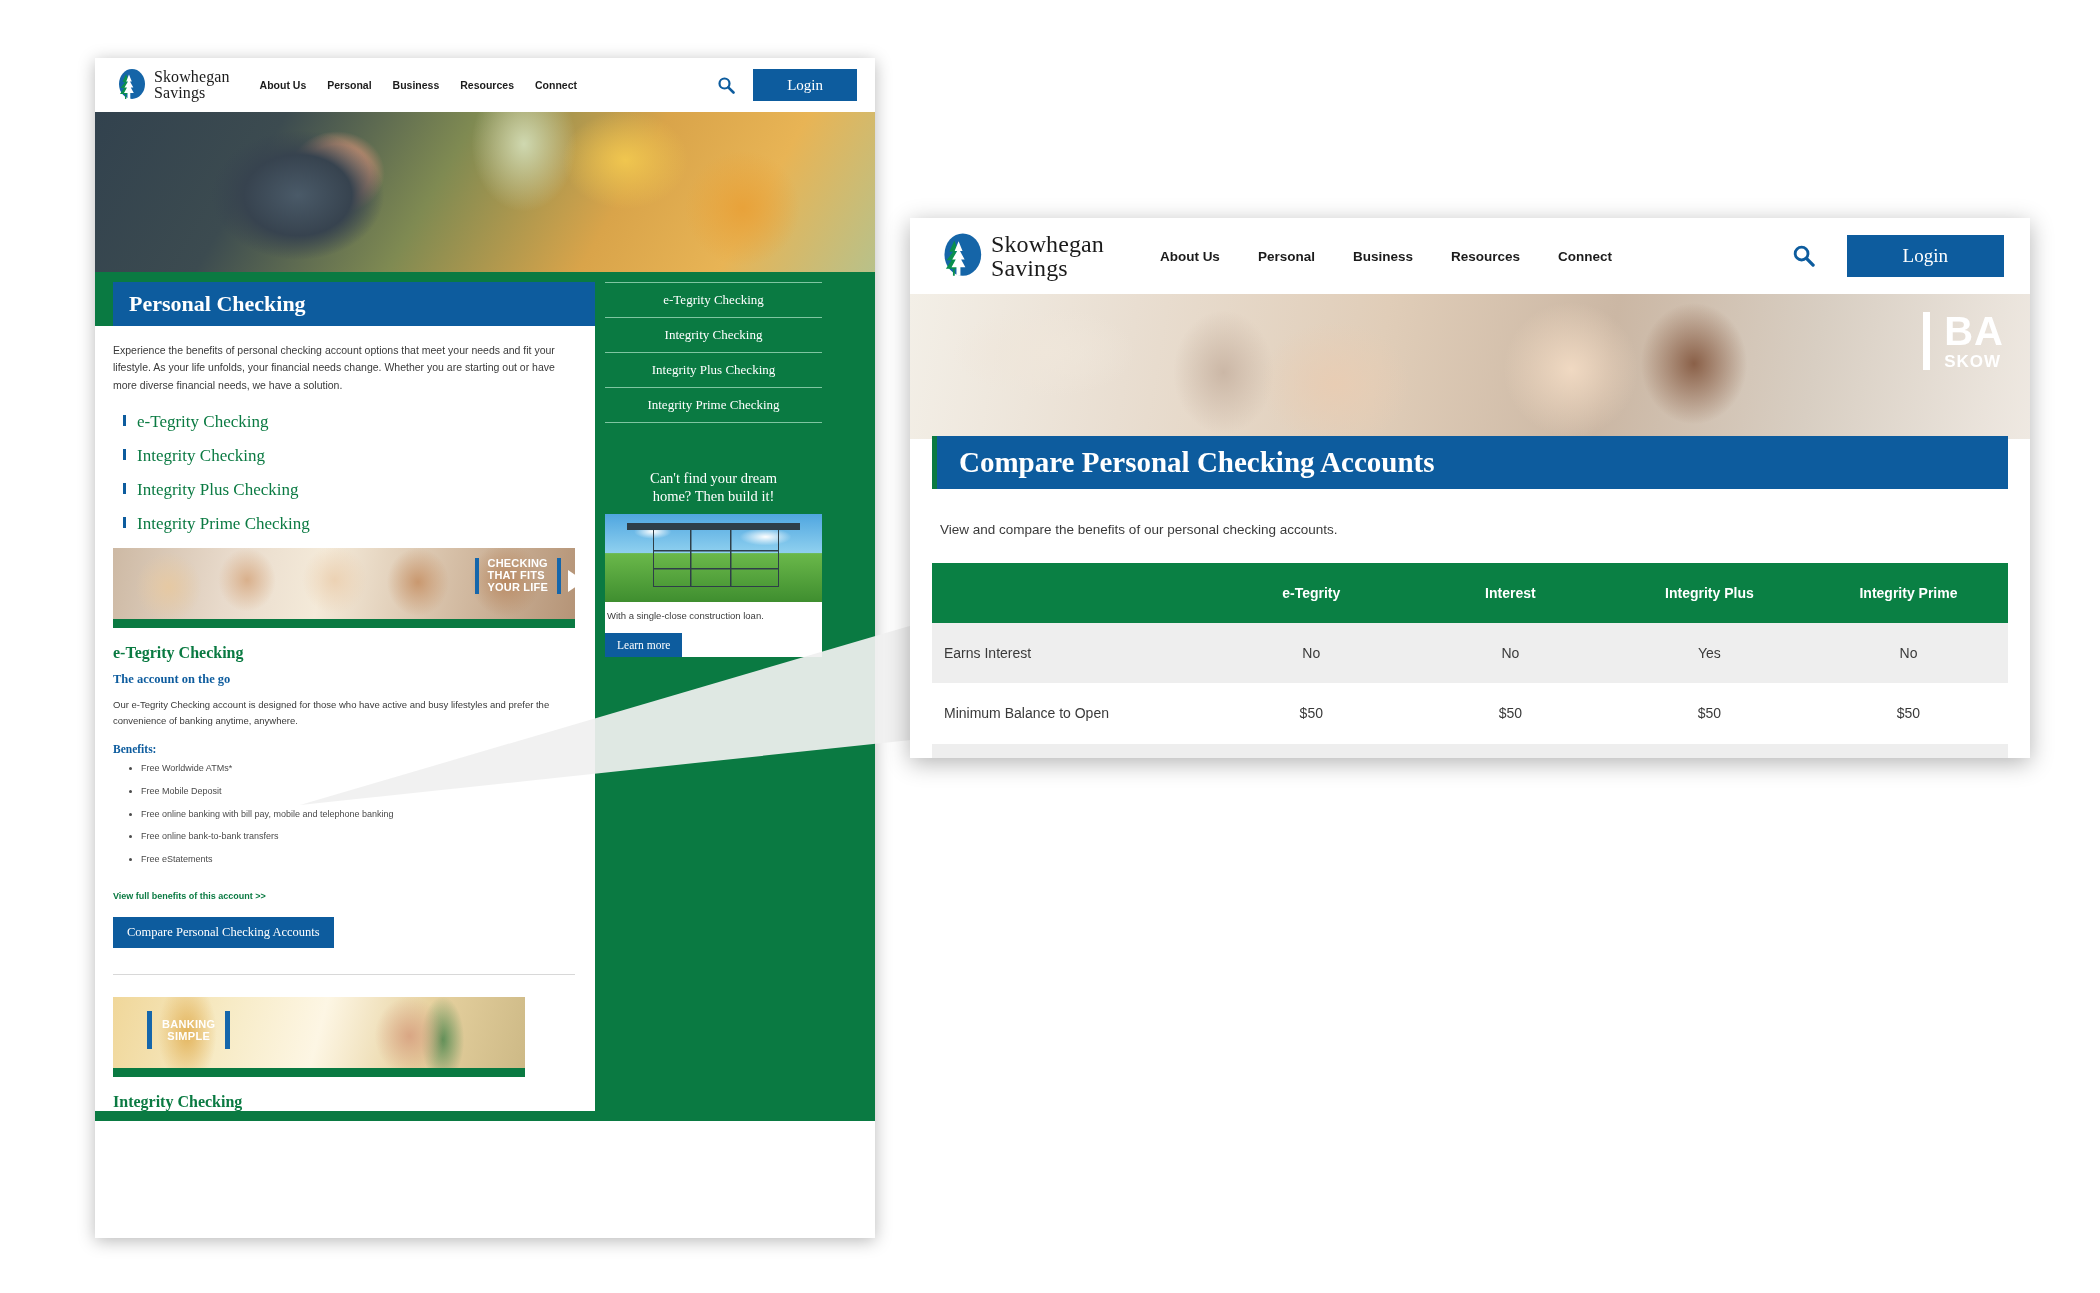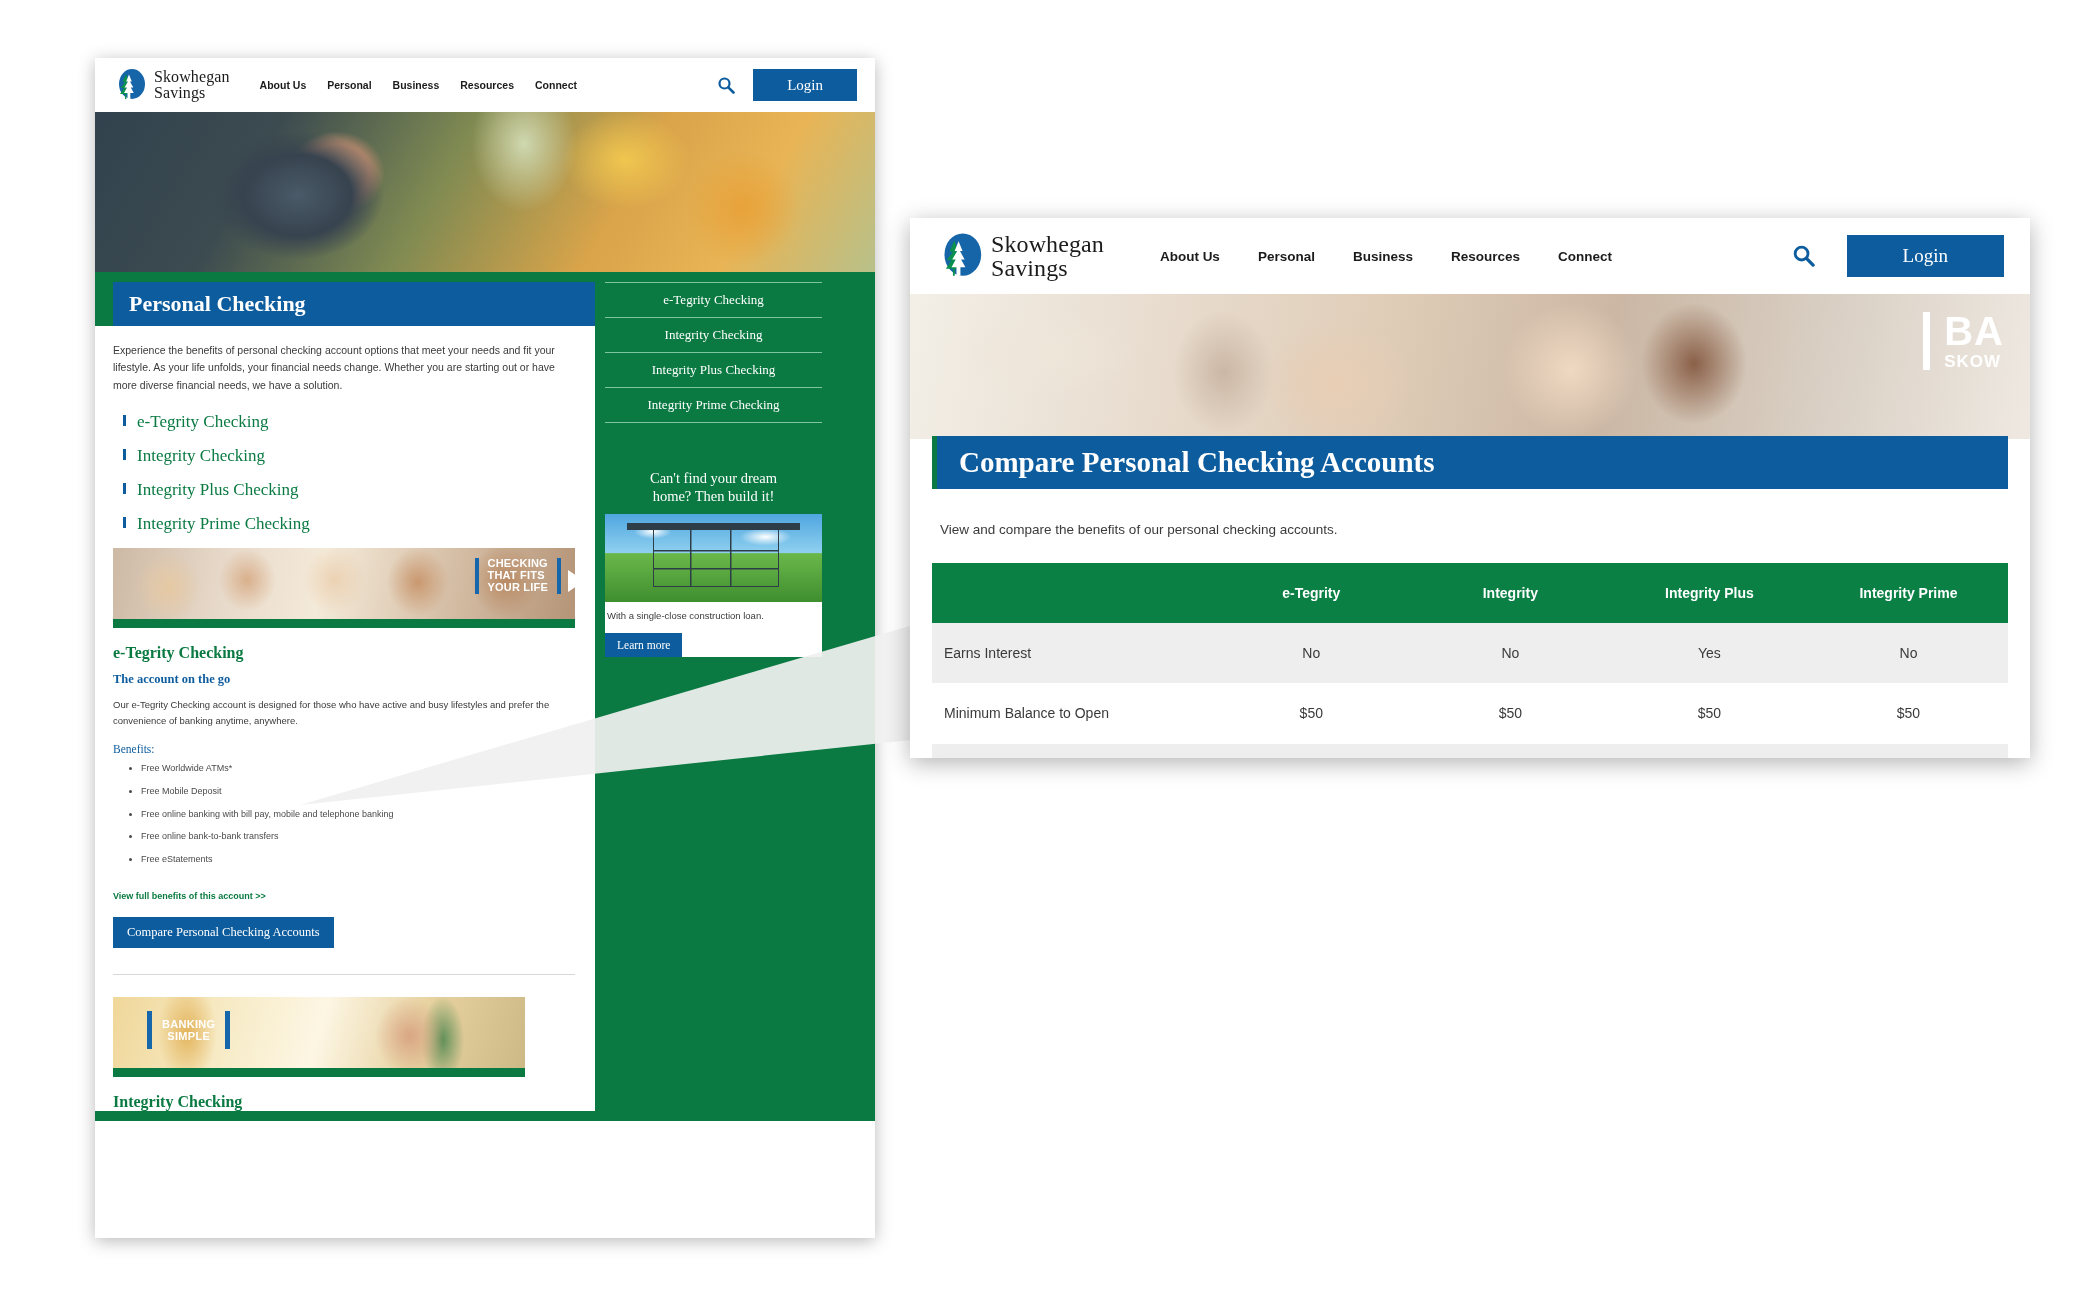--- a/index.html
+++ b/index.html
@@ -114,21 +114,21 @@
     font-family: "Liberation Serif", serif;
     font-size: 16px; color: #0a7a42; margin: 16px 0 10px;
   }
   .sub-h {
     font-family: "Liberation Serif", serif;
     font-size: 12.5px; font-weight: bold; color: #0d5c9e; margin-bottom: 10px;
   }
   .para { font-size: 9.5px; color: #3a3a3a; line-height: 1.7; width: 440px; }
   .benefits-h {
     font-family: "Liberation Serif", serif;
-    font-size: 11.5px; font-weight: normal; color: #0d5c9e; margin: 14px 0 8px;
+    font-size: 11.5px; font-weight: bold; color: #0d5c9e; margin: 14px 0 8px;
   }
   .benefits { margin-left: 28px; }
   .benefits li { font-size: 9px; color: #4a4a4a; margin-bottom: 11px; line-height: 1.3; }
   .viewfull {
     display: inline-block; font-size: 9px; font-weight: bold;
     color: #0a7a42; text-decoration: none; margin: 14px 0 0;
   }
   .cmp-btn {
     display: inline-block; background: #0d5c9e; color: #fff;
     font-family: "Liberation Serif", serif; font-size: 12.5px;
@@ -429,21 +429,21 @@
   <h1 class="title-bar2">Compare Personal Checking Accounts</h1>
 
   <div class="right-body">
     <p class="lead">View and compare the benefits of our personal checking accounts.</p>
 
     <table class="cmp">
       <thead>
         <tr>
           <th class="lbl"></th>
           <th>e-Tegrity</th>
-          <th>Integrity</th>
+          <th>Interest</th>
           <th>Integrity Plus</th>
           <th>Integrity Prime</th>
         </tr>
       </thead>
       <tbody>
         <tr class="alt">
           <td class="lbl">Earns Interest</td>
           <td>No</td>
           <td>No</td>
           <td>Yes</td>

